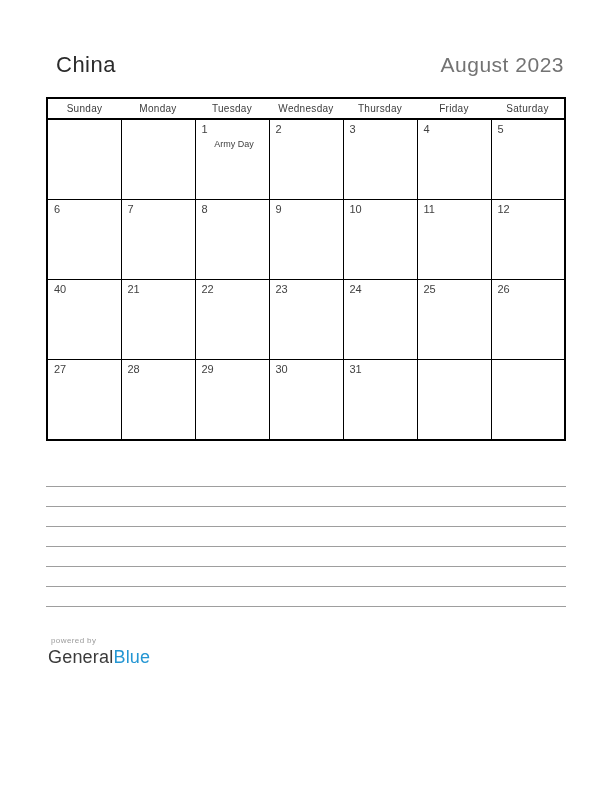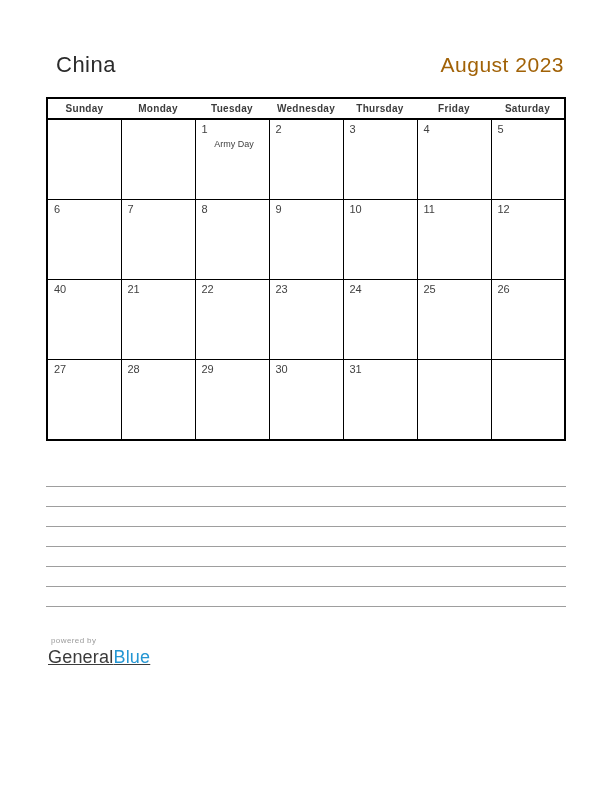--- a/index.html
+++ b/index.html
@@ -12,34 +12,34 @@
   }
   .page { width: 612px; height: 792px; }
   .content { padding: 0 46px; }
 
   
   .header {
     display: flex; justify-content: space-between; align-items: baseline;
     padding: 52px 2px 0 10px;
   }
   .title   { font-size: 22px; color: #2b2b2b; letter-spacing: 0.5px; text-align: right; }
-  .period  { font-size: 21px; color: #a16207; letter-spacing: 0.5px; }
+  .period  { font-size: 21px; color: #737373; letter-spacing: 0.5px; }
 
   
   table.calendar {
     width: 100%;
     margin-top: 19px;
     border-collapse: collapse;
     table-layout: fixed;
     border: 2px solid #000;
   }
   table.calendar thead th {
     height: 19px;
     font-size: 10px;
-    font-weight: bold;
+    font-weight: normal;
     color: #3c3c3c;
     letter-spacing: 0.3px;
     text-align: center;
     vertical-align: middle;
     border-bottom: 2px solid #000;
     padding: 0;
   }
   table.calendar tbody td {
     height: 76px;
     border: 1px solid #000;
@@ -67,21 +67,21 @@
     letter-spacing: 0.6px;
     padding-left: 2px;
     line-height: 13px;
   }
 
   
   .footer { margin-top: 29px; padding-left: 2px; }
   .powered {
     font-size: 8px; color: #9b9b9b; letter-spacing: 0.4px; padding-left: 3px;
   }
-  .brand { font-size: 18px; margin-top: 2px; letter-spacing: 0.2px; text-decoration: underline; }
+  .brand { font-size: 18px; margin-top: 2px; letter-spacing: 0.2px; }
   .brand .general { color: #3b3b3b; }
   .brand .blue    { color: #2496d3; }
 </style>
 </head>
 <body>
 
 <div class="page">
   <div class="content">
 
     <div class="header">

